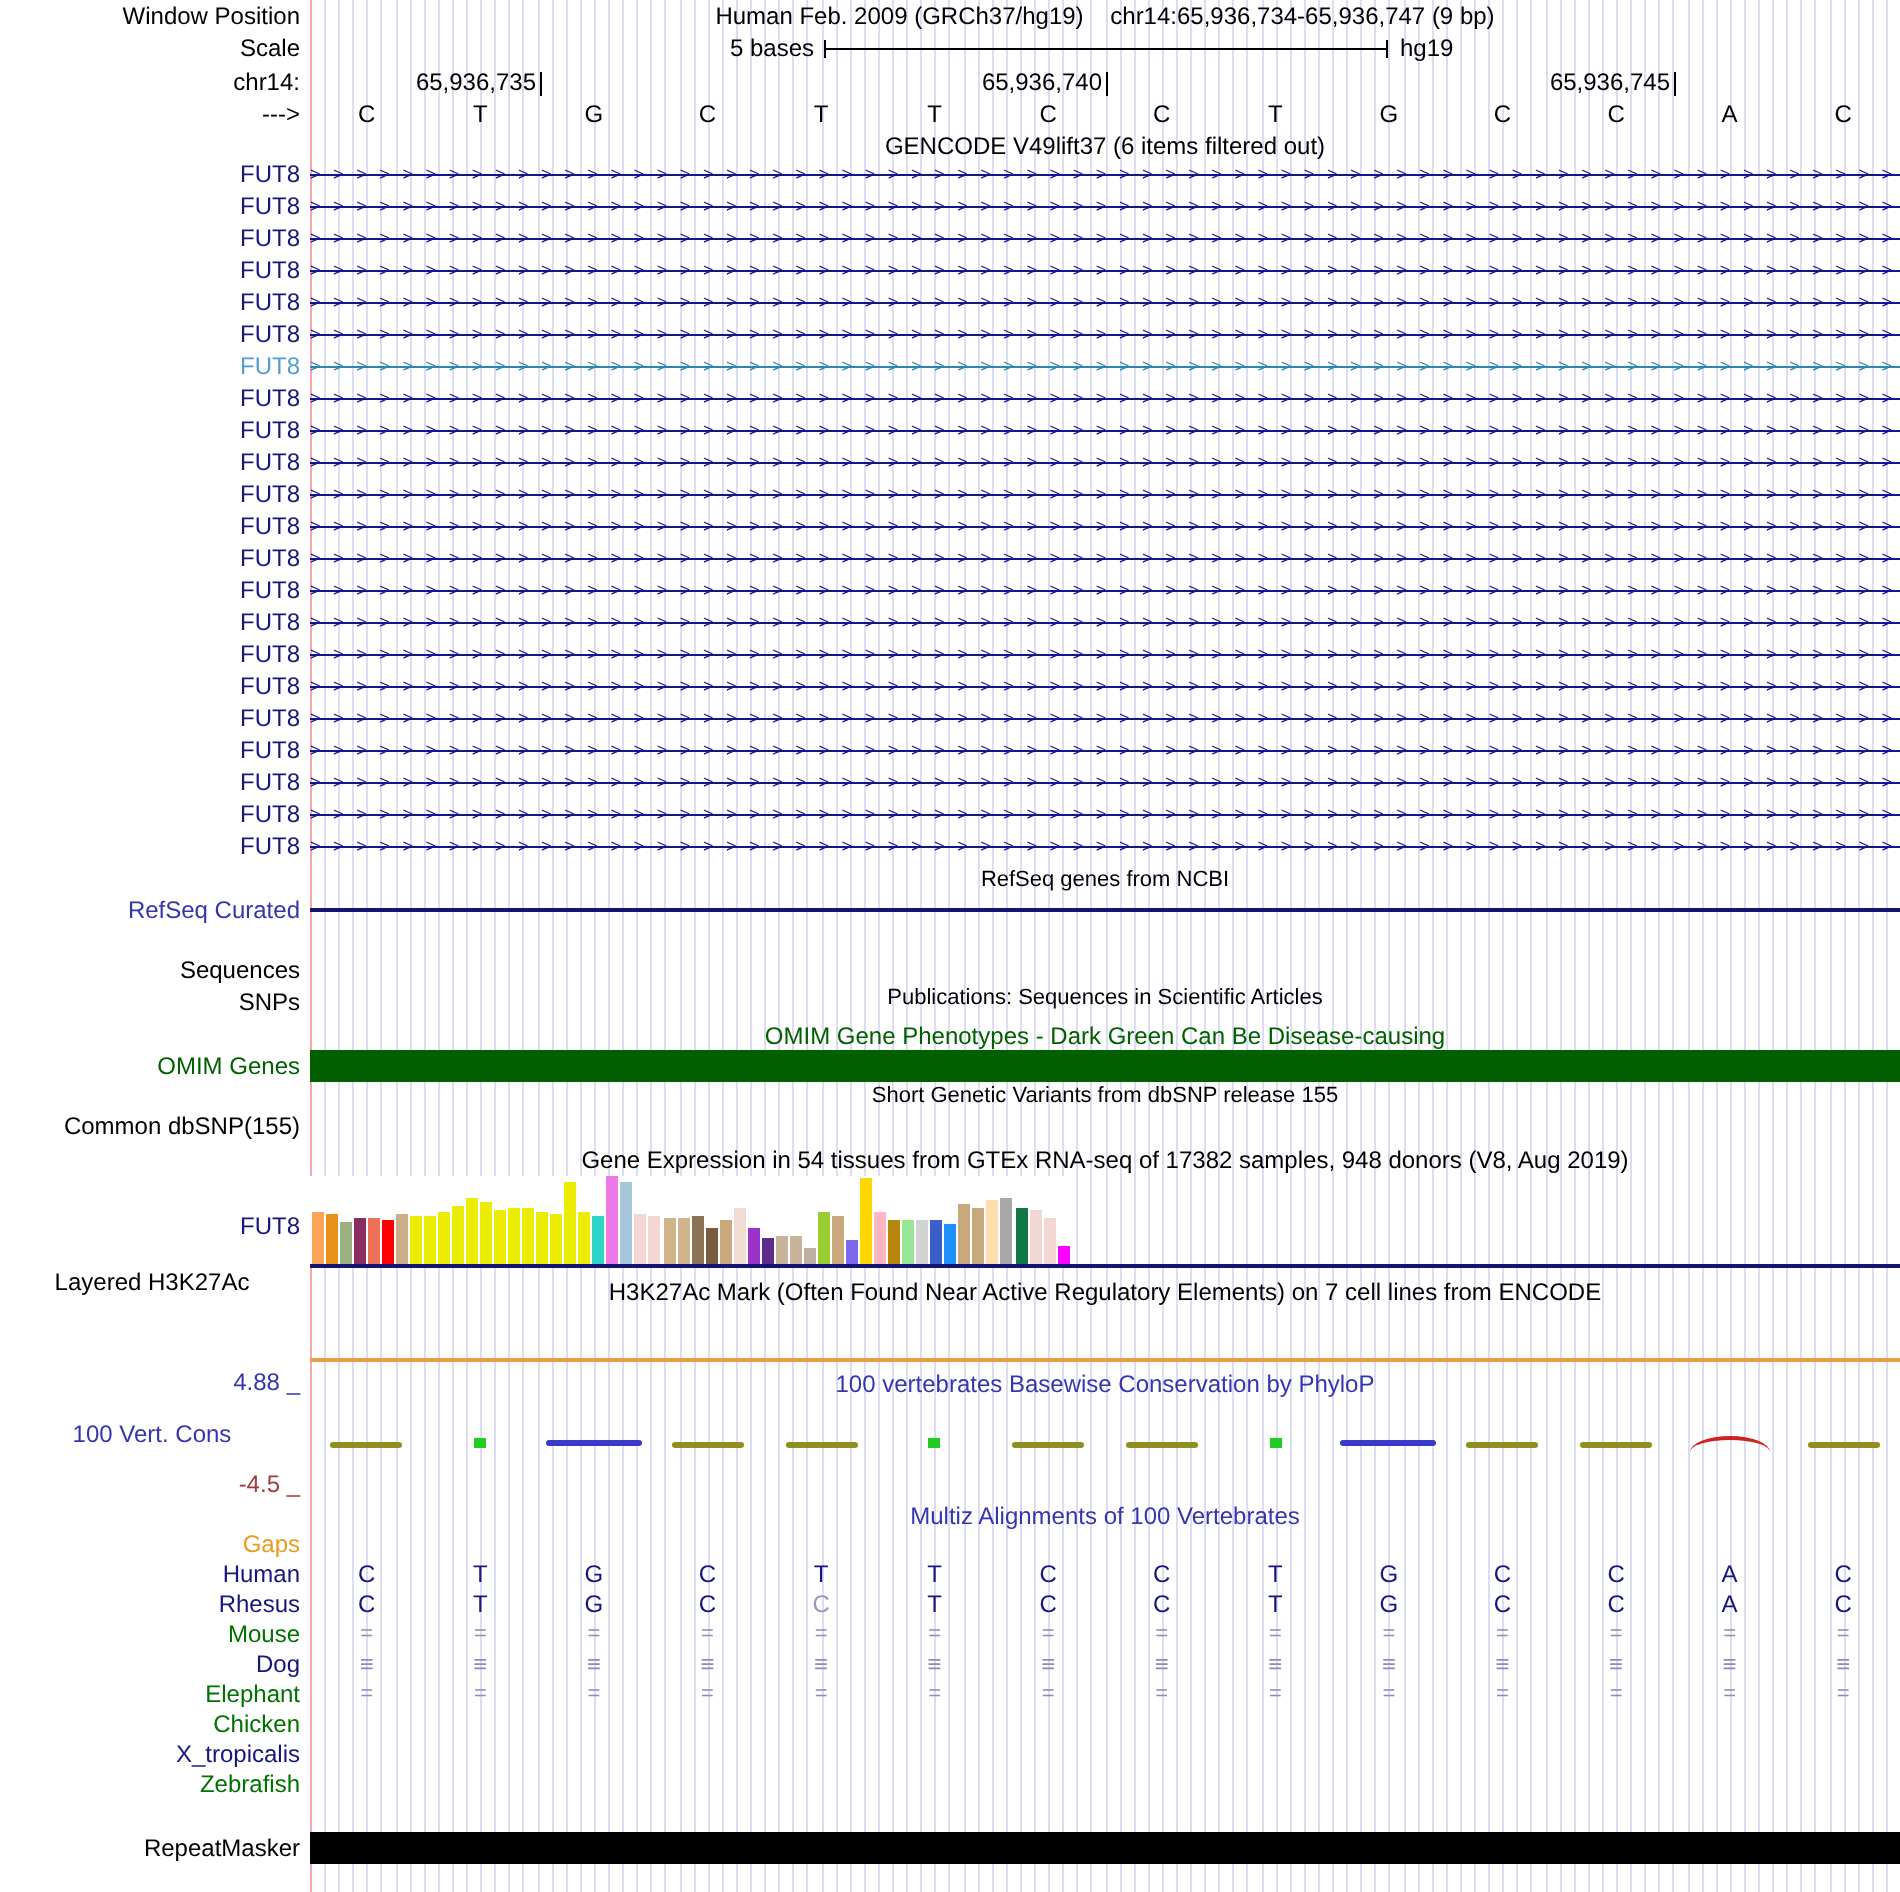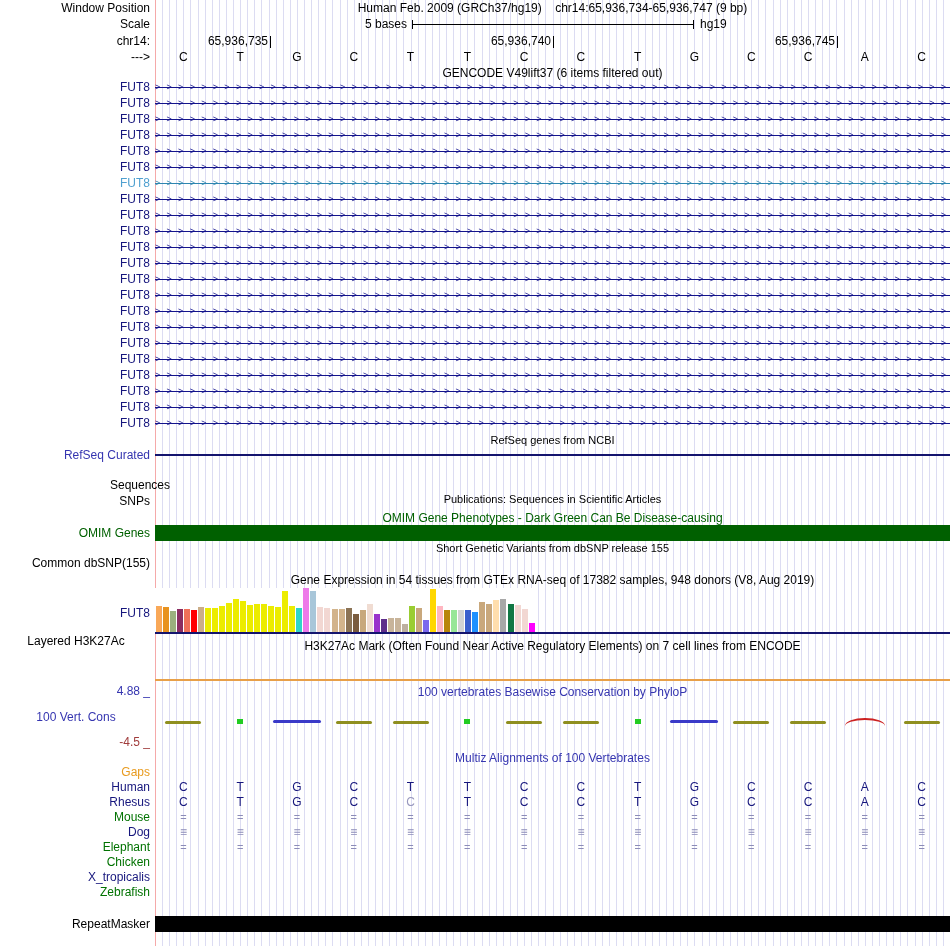--- a/index.html
+++ b/index.html
@@ -162,21 +162,21 @@
   <div class="tick" style="top:20px;left:693px;height:9px;"></div>
   <div class="abs" style="top:18px;left:700px;font-size:12px;line-height:13px;">hg19</div>
   <div class="lbl" style="top:35px;">chr14:</div>
   <div class="lbl" style="top:51px;">---&gt;</div>
 
   <div class="ctitle" style="top:67px;">GENCODE V49lift37 (6 items filtered out)</div>
   <div class="ctitle sm" style="top:434px;">RefSeq genes from NCBI</div>
   <div class="lbl blue" style="top:449px;">RefSeq Curated</div>
   <div class="hbar" style="top:454px;height:2px;background:#14146E;"></div>
   <div class="ctitle sm" style="top:493px;">Publications: Sequences in Scientific Articles</div>
-  <div class="lbl" style="top:479px;padding-left:20px;">Sequences</div>
+  <div class="lbl" style="top:479px;">Sequences</div>
   <div class="lbl" style="top:495px;">SNPs</div>
   <div class="ctitle dgreen" style="top:512px;">OMIM Gene Phenotypes - Dark Green Can Be Disease-causing</div>
   <div class="lbl dgreen" style="top:527px;">OMIM Genes</div>
   <div class="hbar" style="top:525px;height:16px;background:#006000;"></div>
   <div class="ctitle sm" style="top:542px;">Short Genetic Variants from dbSNP release 155</div>
   <div class="lbl" style="top:557px;">Common dbSNP(155)</div>
   <div class="ctitle" style="top:574px;">Gene Expression in 54 tissues from GTEx RNA-seq of 17382 samples, 948 donors (V8, Aug 2019)</div>
   <div class="lbl navy" style="top:607px;">FUT8</div>
   <div class="whitebox" style="left:155px;top:588px;width:381px;height:44px;"></div>
   <div id="gtexbars">

